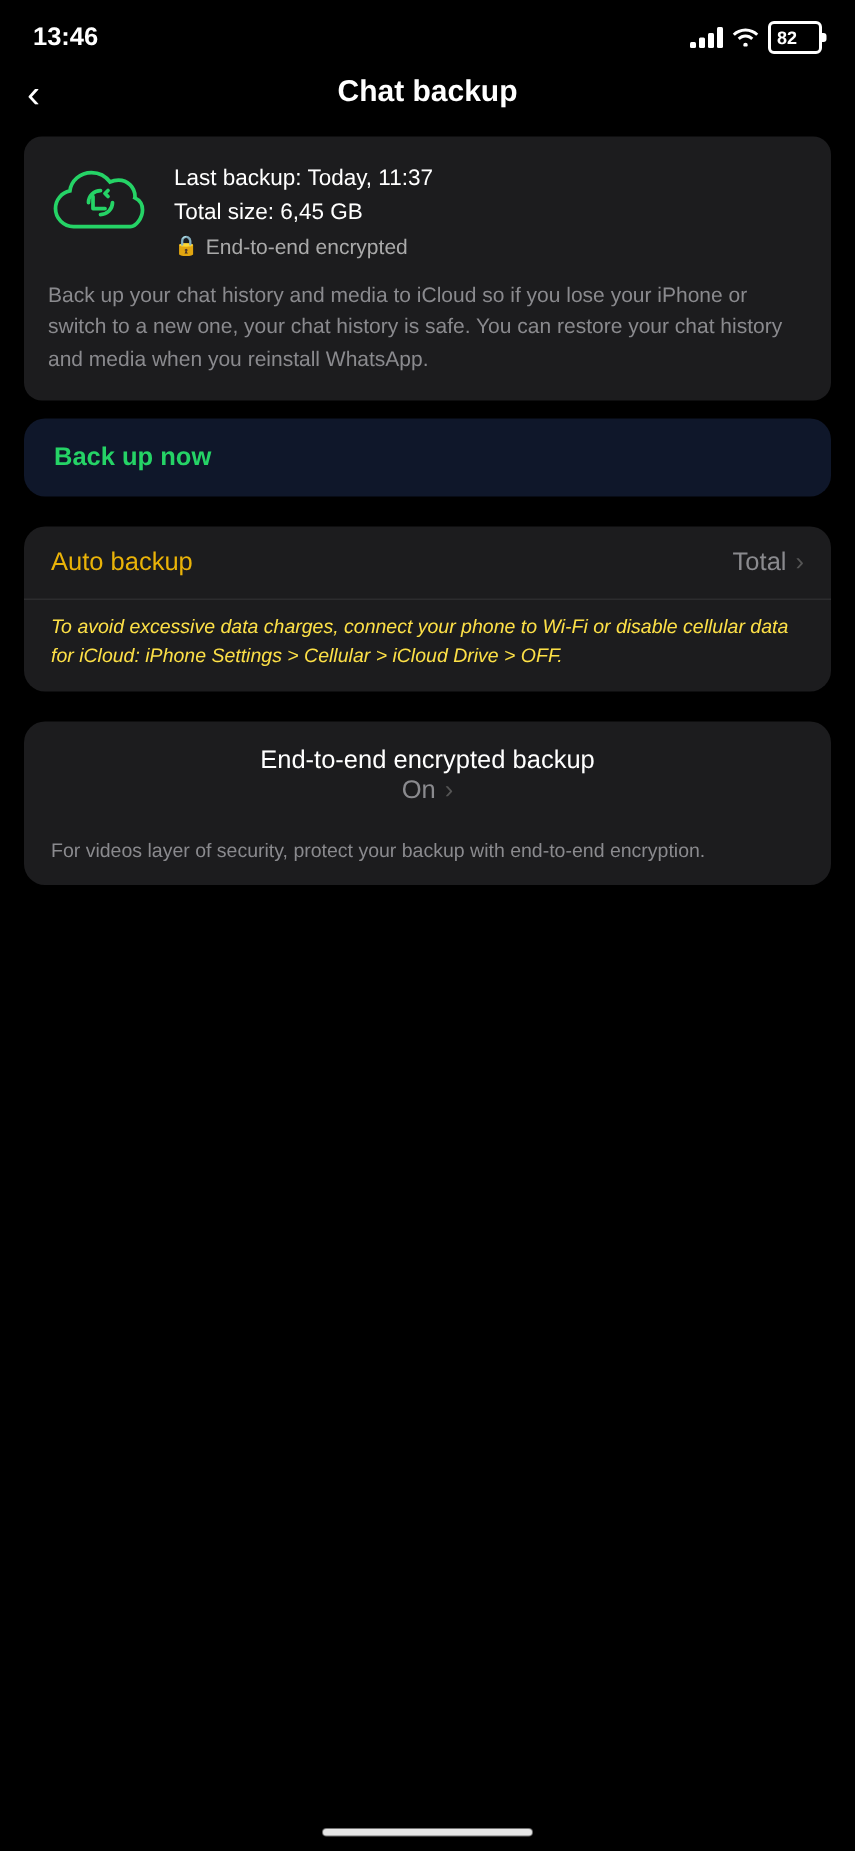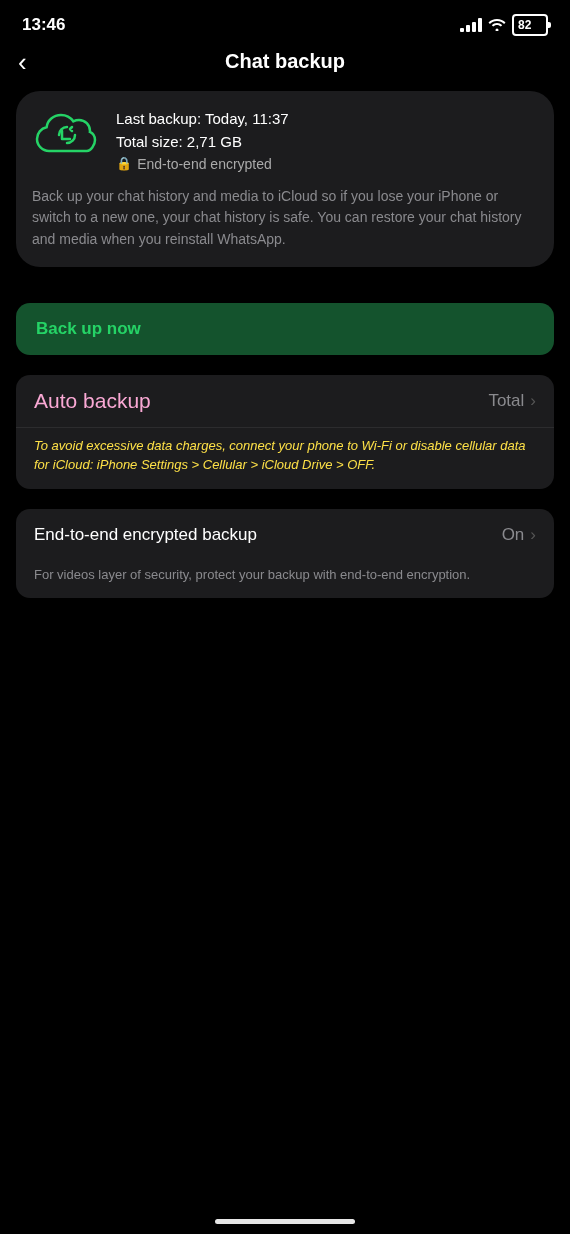--- a/index.html
+++ b/index.html
@@ -104,23 +104,23 @@
     }
 
     
     .content {
       padding: 0 16px;
     }
 
     
     .backup-info-card {
       background: #1c1c1e;
-      border-radius: 24px;
+      border-radius: 12px;
       padding: 16px;
-      margin-bottom: 36px;
+      margin-bottom: 12px;
     }
 
     .backup-info-top {
       display: flex;
       align-items: flex-start;
       gap: 14px;
       margin-bottom: 14px;
     }
 
     .cloud-icon-wrapper {
@@ -159,21 +159,21 @@
     }
 
     .backup-description {
       font-size: 14px;
       color: #8a8a8e;
       line-height: 1.55;
     }
 
     
     .back-up-now-card {
-      background: #14532d;
+      background: #0f172a;
       border-radius: 14px;
       padding: 16px 20px;
       margin-bottom: 20px;
     }
 
     .back-up-now-text {
       font-size: 17px;
       font-weight: 600;
       color: #25d366;
       cursor: pointer;
@@ -193,22 +193,22 @@
       justify-content: space-between;
       padding: 14px 18px;
       border-bottom: 1px solid #2c2c2e;
     }
 
     .settings-row:last-of-type {
       border-bottom: none;
     }
 
     .settings-label {
-      font-size: 21px;
-      color: #f9a8d4;
+      font-size: 17px;
+      color: #eab308;
     }
 
     .settings-value-row {
       display: flex;
       align-items: center;
       gap: 6px;
       color: #8a8a8e;
       font-size: 17px;
     }
 
@@ -252,20 +252,21 @@
       border-radius: 14px;
       margin-bottom: 16px;
       overflow: hidden;
     }
 
     .e2e-row {
       display: flex;
       align-items: center;
       justify-content: space-between;
       padding: 16px 18px;
+      flex-direction: column;
     }
 
     .e2e-label {
       font-size: 17px;
       color: #fff;
       font-weight: 500;
     }
 
     .e2e-note {
       font-size: 13px;
@@ -327,21 +328,21 @@
 
           <path d="M30 24v8h8" stroke="#25d366" stroke-width="2.5" stroke-linecap="round" stroke-linejoin="round" fill="none"></path>
           <path d="M35 20c-4.4 0-8 3.6-8 8" stroke="#25d366" stroke-width="2.5" stroke-linecap="round" fill="none"></path>
           <path d="M40 24l-2-2 2-2" stroke="#25d366" stroke-width="2.5" stroke-linecap="round" stroke-linejoin="round" fill="none"></path>
           <path d="M35 36c4.4 0 8-3.6 8-8" stroke="#25d366" stroke-width="2.5" stroke-linecap="round" fill="none"></path>
         </svg>
       </div>
 
       <div class="backup-details">
         <div class="backup-detail-line">Last backup: Today, 11:37</div>
-        <div class="backup-detail-line">Total size: 2,71 GB</div>
+        <div class="backup-detail-line">Total size: 6,45 GB</div>
         <div class="encrypted-line">
           <span class="lock-icon">🔒</span>
           <span style="color:#aaa;font-size:14px;">End-to-end encrypted</span>
         </div>
       </div>
     </div>
     <div class="backup-description">Back up your chat history and media to iCloud so if you lose your iPhone or switch to a new one, your chat history is safe. You can restore your chat history and media when you reinstall WhatsApp.</div>
   </div>
 
   <div class="back-up-now-card">

